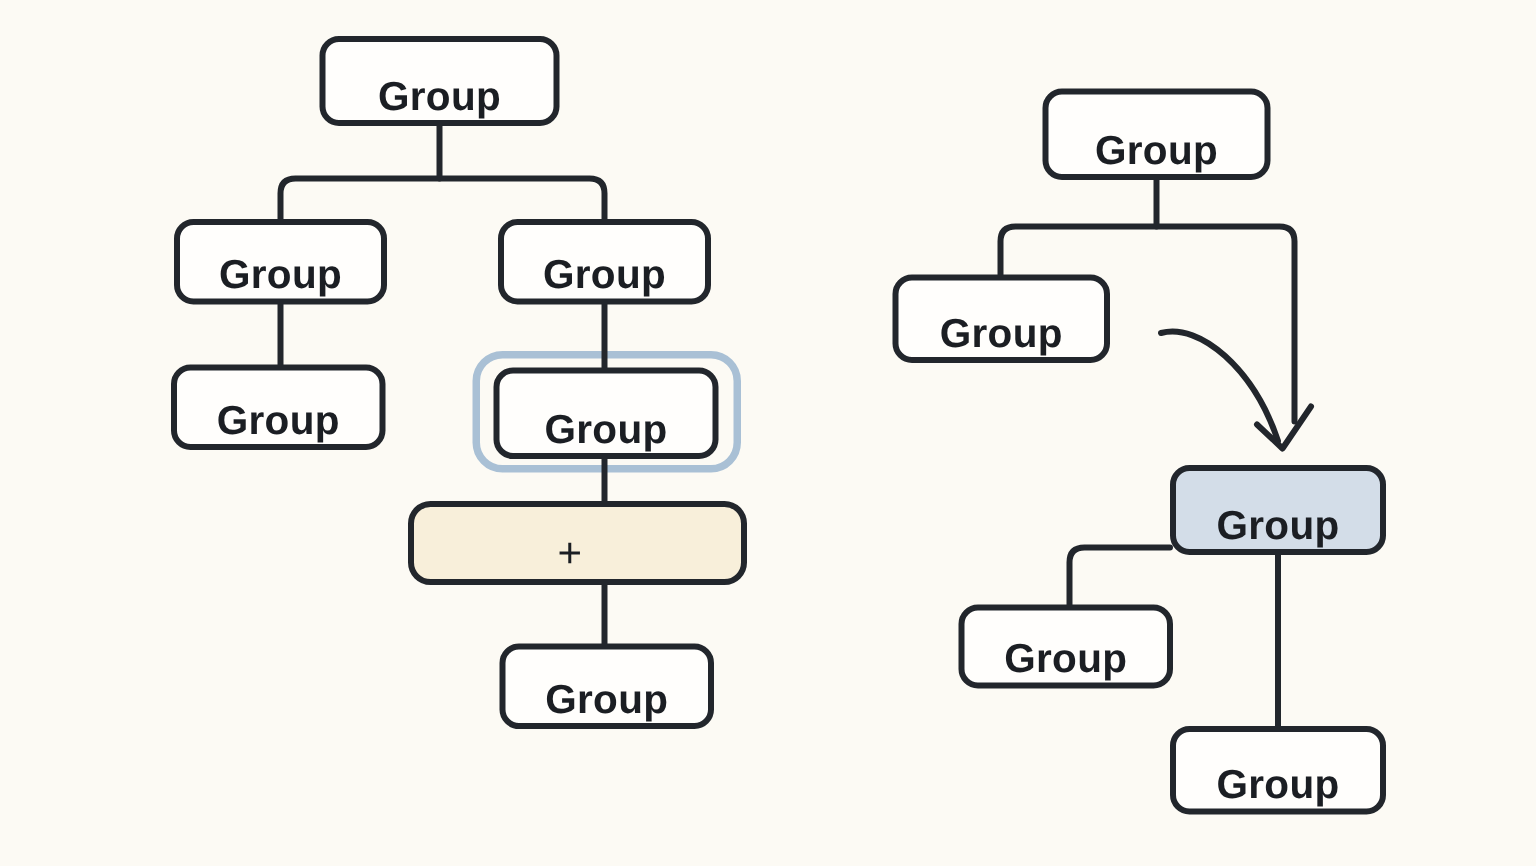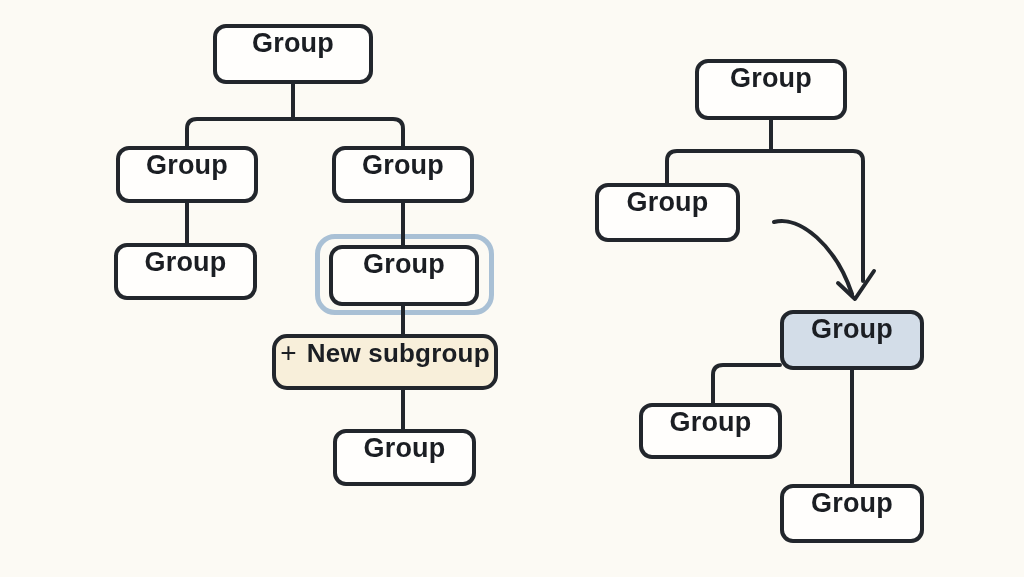--- a/index.html
+++ b/index.html
@@ -19,21 +19,21 @@
     width: 1024px; height: 577px;
     z-index: 2;
     pointer-events: none;
   }
   .node {
     position: absolute;
     box-sizing: border-box;
     border: 4px solid #22262c;
     border-radius: 13px;
     background: #fffefc;
-    display: flex; align-items: flex-start; justify-content: center;
+    display: flex; align-items: flex-end; justify-content: center;
     color: #1b1e23;
     font-size: 27px;
     font-weight: 600;
     letter-spacing: 0.2px;
     z-index: 3;
   }
   .ring {
     position: absolute;
     box-sizing: border-box;
     border: 5px solid #a9c0d5;
@@ -86,21 +86,20 @@
   <div class="node" style="left:114px; top:243px; width:143px; height:57px;">
     <span>Group</span>
   </div>
 
   <div class="node" style="left:329px; top:245px; width:150px; height:61px;">
     <span>Group</span>
   </div>
 
   <div class="node button" style="left:272px; top:334px; width:226px; height:56px;">
     <span class="plus">+</span>
-    <span>New subgroup</span>
   </div>
 
   <div class="node" style="left:333px; top:429px; width:143px; height:57px;">
     <span>Group</span>
   </div>
 
   <div class="node" style="left:695px; top:59px; width:152px; height:61px;">
     <span>Group</span>
   </div>
 

